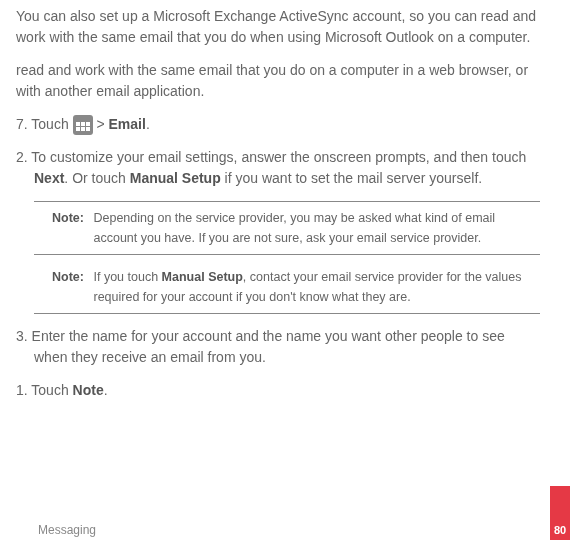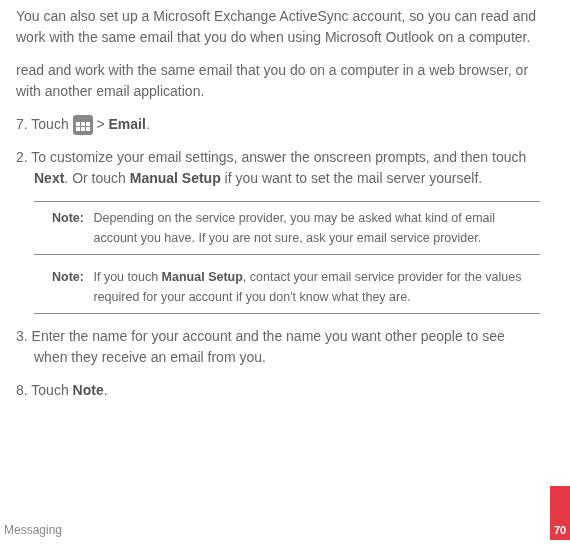--- a/index.html
+++ b/index.html
@@ -84,20 +84,21 @@
     .bold {
       font-weight: bold;
       color: #555;
       margin-top: 23px;
     }
     .footer {
       position: absolute;
       bottom: 6px;
       left: 0;
       width: 100%;
+      padding-left: 34px;
     }
     .footer-text {
       font-size: 12px;
       color: #888;
       padding-left: 4px;
     }
     .page-tab {
       position: absolute;
       right: 0;
       bottom: 0;
@@ -151,23 +152,23 @@
         <span class="note-label">Note:</span>
         <span class="note-text">
           <span>If you touch </span><span class="bold">Manual Setup</span><span>, contact your email service provider for the values required for your account if you don't know what they are.</span>
         </span>
       </div>
     </div>
 
     <div class="step">3. Enter the name for your account and the name you want other people to see when they receive an email from you.</div>
 
     <div class="step">
-      <span>8. Touch </span><span class="bold">Note</span><span>.</span>
+      <span>1. Touch </span><span class="bold">Note</span><span>.</span>
     </div>
 
   </div>
 </div>
 
 <div class="footer">
   <span class="footer-text">Messaging</span>
   <div class="page-tab"></div>
-  <div class="page-num-box">70</div>
+  <div class="page-num-box">80</div>
 </div>
 
 </body></html>

